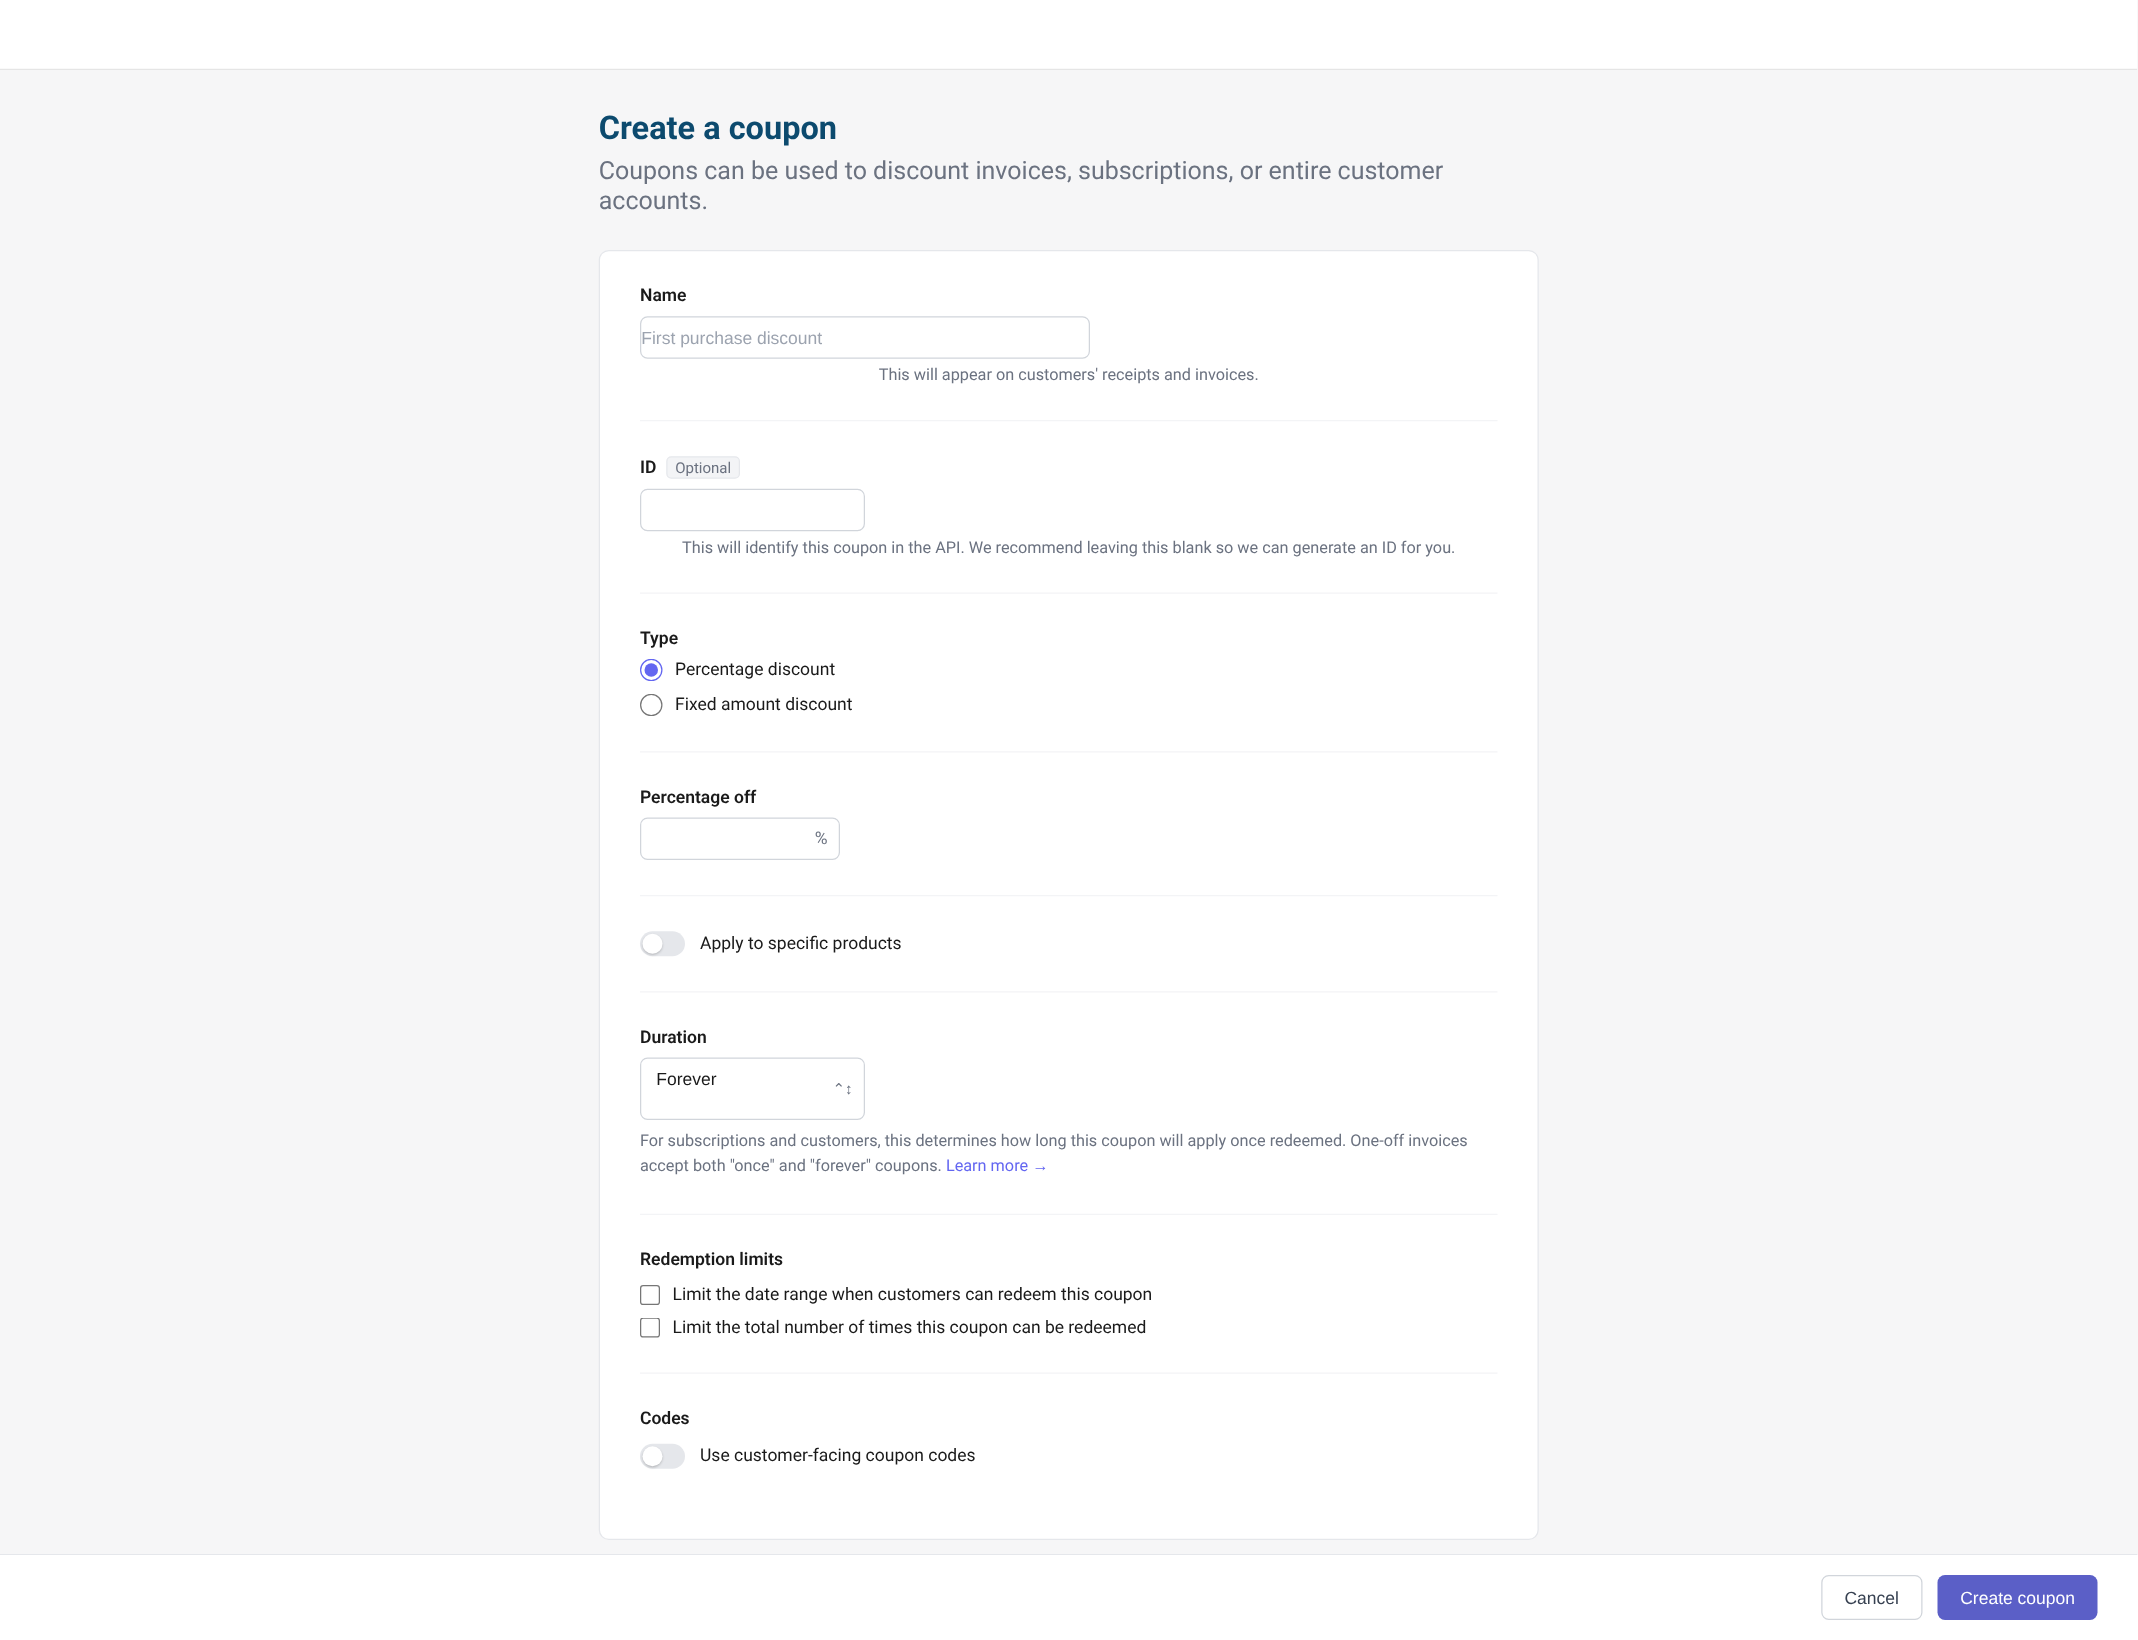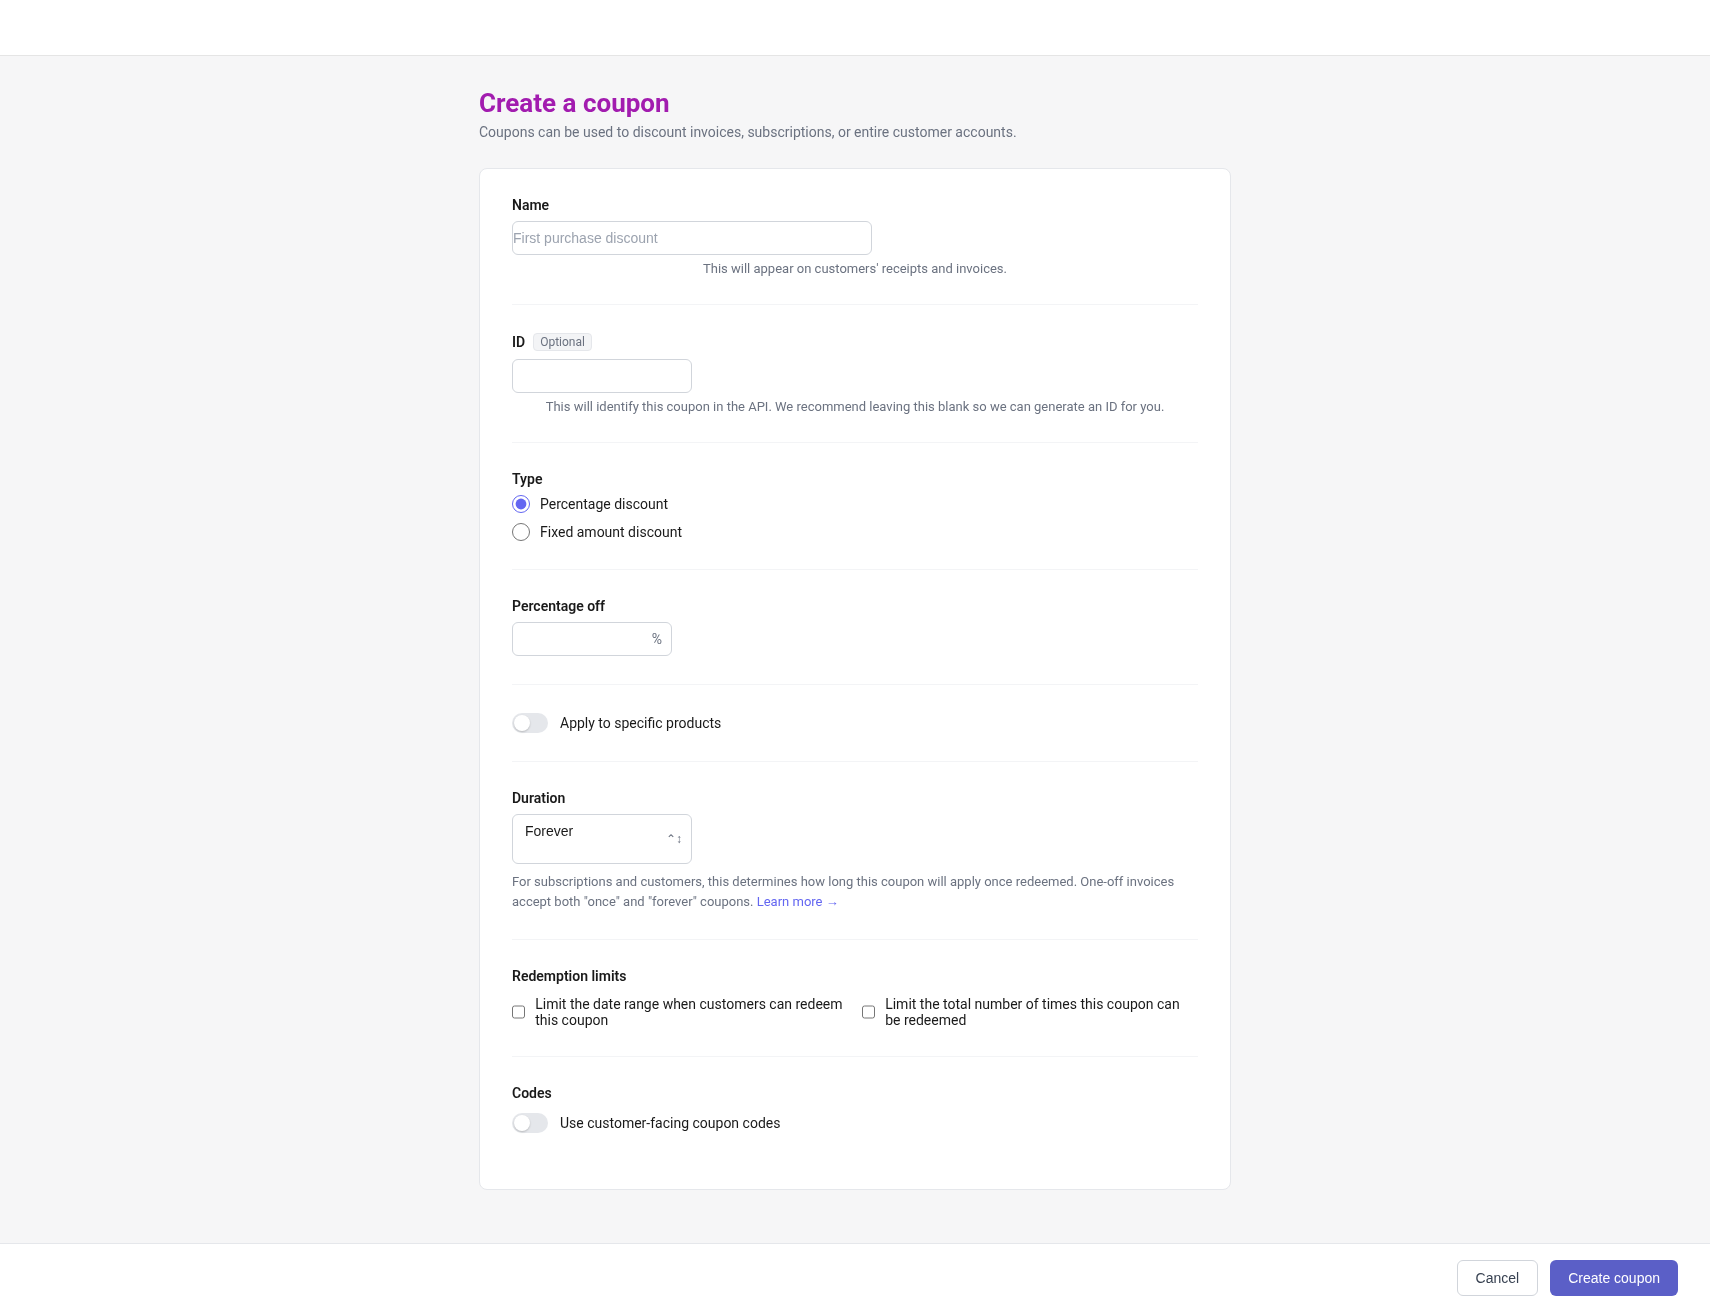--- a/index.html
+++ b/index.html
@@ -24,26 +24,26 @@
 
     .page-container {
       max-width: 800px;
       margin: 0 auto;
       padding: 32px 24px 120px 24px;
     }
 
     .page-title {
       font-size: 26px;
       font-weight: 700;
-      color: #a21caf;
+      color: #0c4a6e;
       margin-bottom: 6px;
     }
 
     .page-subtitle {
-      font-size: 14px;
+      font-size: 20px;
       color: #6b7280;
       margin-bottom: 28px;
     }
 
     .form-inner {
       background: #fff;
       border: 1px solid #e5e7eb;
       border-radius: 8px;
       padding: 28px 32px;
       max-width: 780px;
@@ -229,21 +229,21 @@
 
     .section-title {
       font-size: 14px;
       font-weight: 600;
       color: #1a1a1a;
       margin-bottom: 12px;
     }
 
     .checkbox-group {
       display: flex;
-      flex-direction: row;
+      flex-direction: column;
       gap: 10px;
       justify-content: flex-end;
     }
 
     .checkbox-item {
       display: flex;
       align-items: center;
       gap: 10px;
       cursor: pointer;
     }

